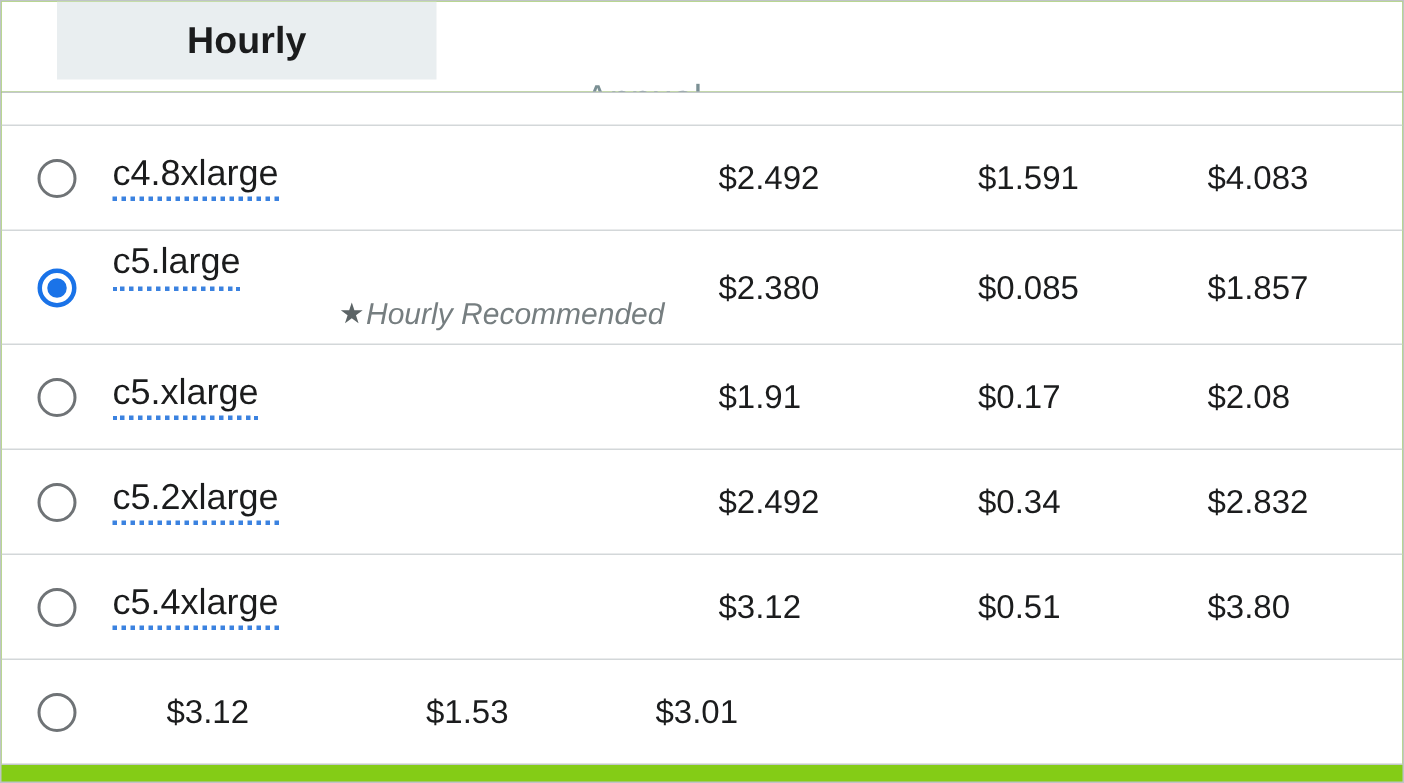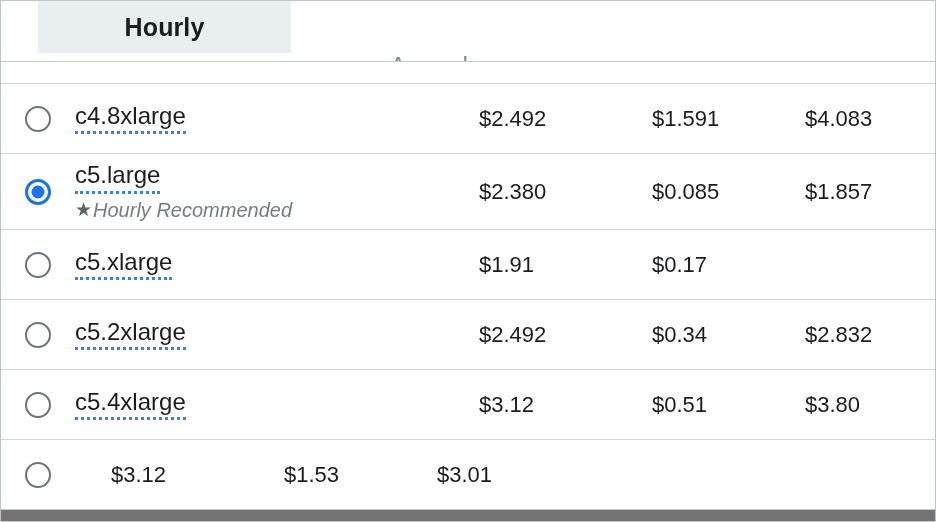--- a/index.html
+++ b/index.html
@@ -14,21 +14,21 @@
     font-family: "Liberation Sans", sans-serif;
     color: #202124;
   }
 
   .app {
     position: relative;
     width: 936px;
     height: 522px;
     box-sizing: border-box;
     border: 1px solid #bfc4c6;
-    background: #737373;
+    background: #84cc16;
     overflow: hidden;
   }
 
   
   .tabbar {
     position: relative;
     height: 60px;
     background: #ffffff;
     display: flex;
     align-items: flex-start;
@@ -135,20 +135,21 @@
     background: #1a73e8;
   }
 
   .cell-name {
     flex: 0 0 368px;
     width: 368px;
     display: flex;
     flex-direction: column;
     justify-content: center;
     box-sizing: border-box;
+    align-items: flex-end;
   }
   .name-text {
     font-size: 24px;
     color: #1b1c1d;
     line-height: 1.08;
     display: inline-block;
     align-self: flex-start;
     border-bottom: 3px dotted #3b82e0;
     padding-bottom: 3px;
     cursor: pointer;
@@ -238,20 +239,21 @@
 
     <div class="row">
       <div class="cell-radio">
         <div class="radio"></div>
       </div>
       <div class="cell-name">
         <span class="name-text">c5.xlarge</span>
       </div>
       <div class="cell-price col-p1">$1.91</div>
       <div class="cell-price col-p2">$0.17</div>
+      <div class="cell-price col-p3">$2.08</div>
     </div>
 
     <div class="row">
       <div class="cell-radio">
         <div class="radio"></div>
       </div>
       <div class="cell-name">
         <span class="name-text">c5.2xlarge</span>
       </div>
       <div class="cell-price col-p1">$2.492</div>

